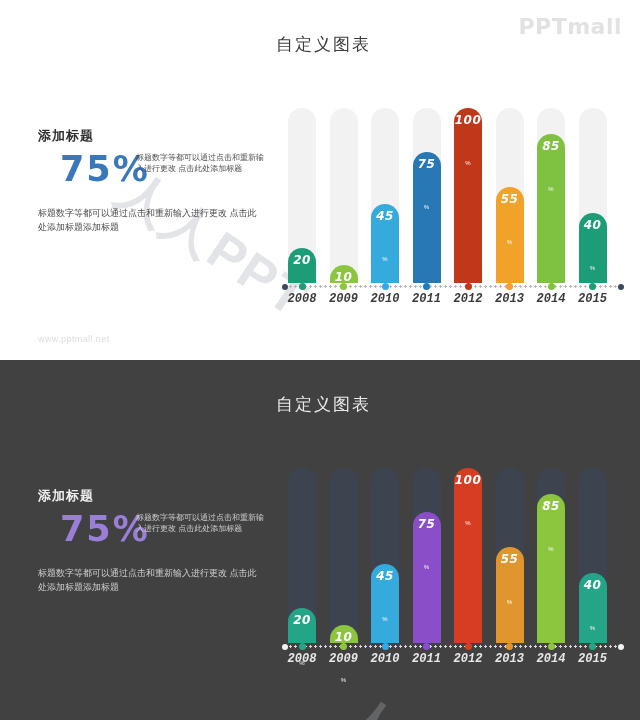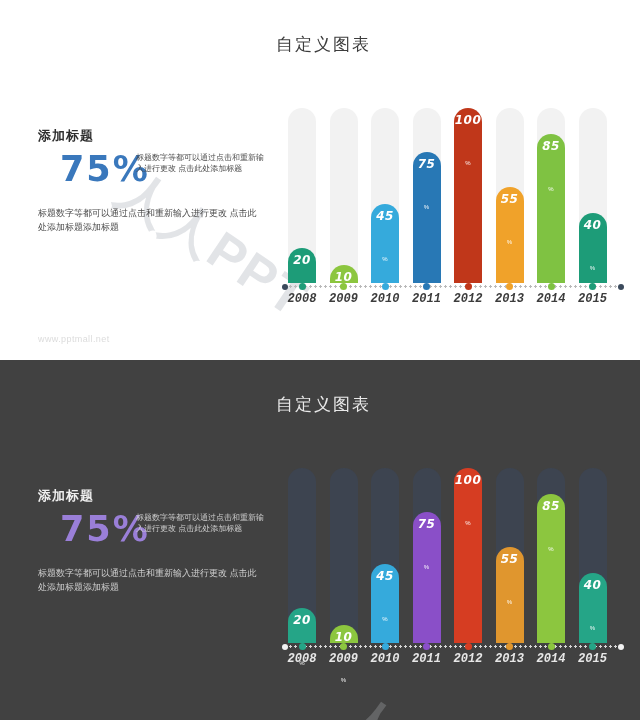--- a/index.html
+++ b/index.html
@@ -122,20 +122,21 @@
     font-family:Liberation Mono, monospace;
   }
   .slide.light .yr { color:#3c3c3c; }
   .slide.dark  .yr { color:#e7e7e7; }
 </style>
 </head>
 <body>
 
 <section class="slide light">
 
+  <div class="wm-logo">PPTmall</div>
   <div class="wm-diag">人人PPT</div>
   <div class="wm-site">www.pptmall.net</div>
 
   <div class="slide-title">自定义图表</div>
 
   <div class="panel">
     <div class="panel-title">添加标题</div>
     <div class="panel-row">
       <div class="big-num">75%</div>
       <div class="side-note">标题数字等都可以通过点击和重新输入进行更改 点击此处添加标题</div>

